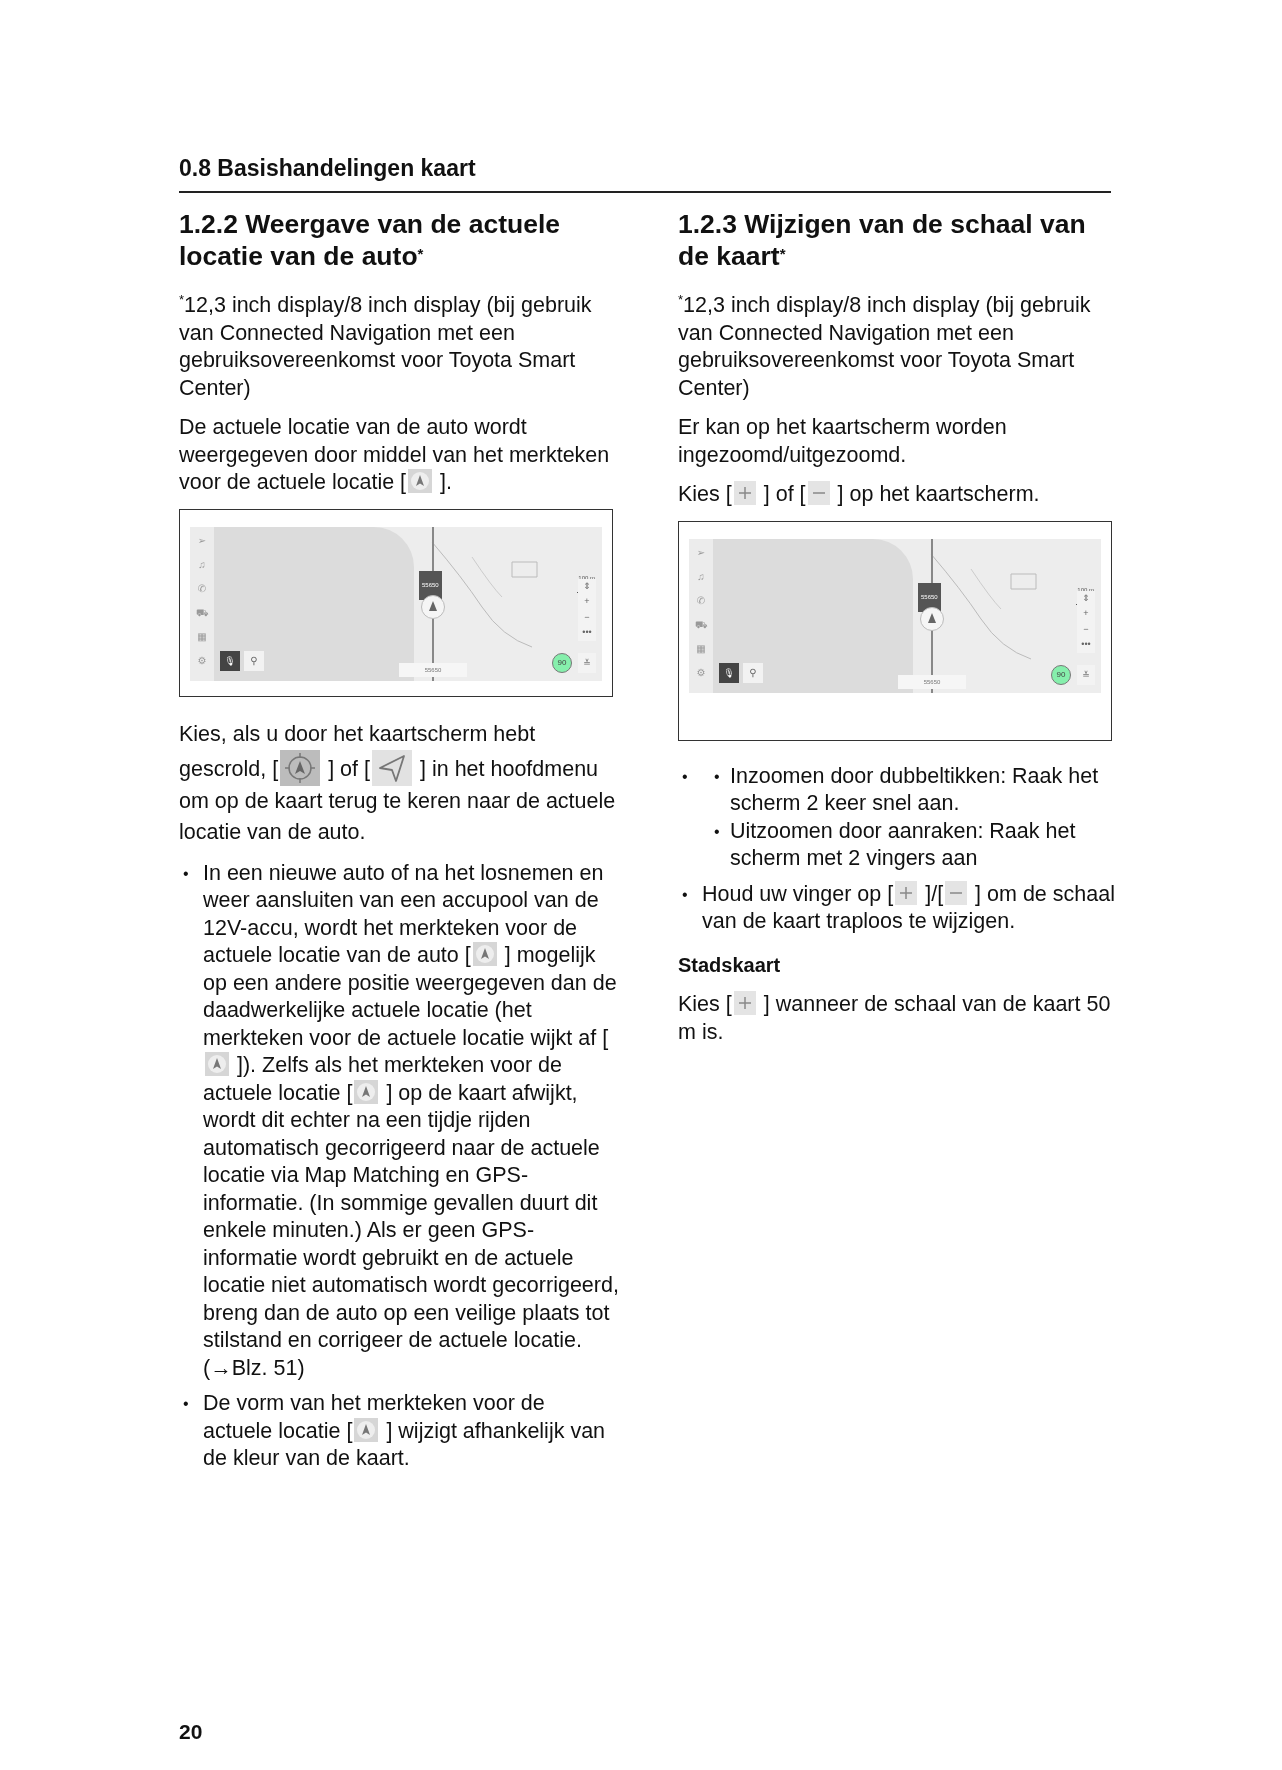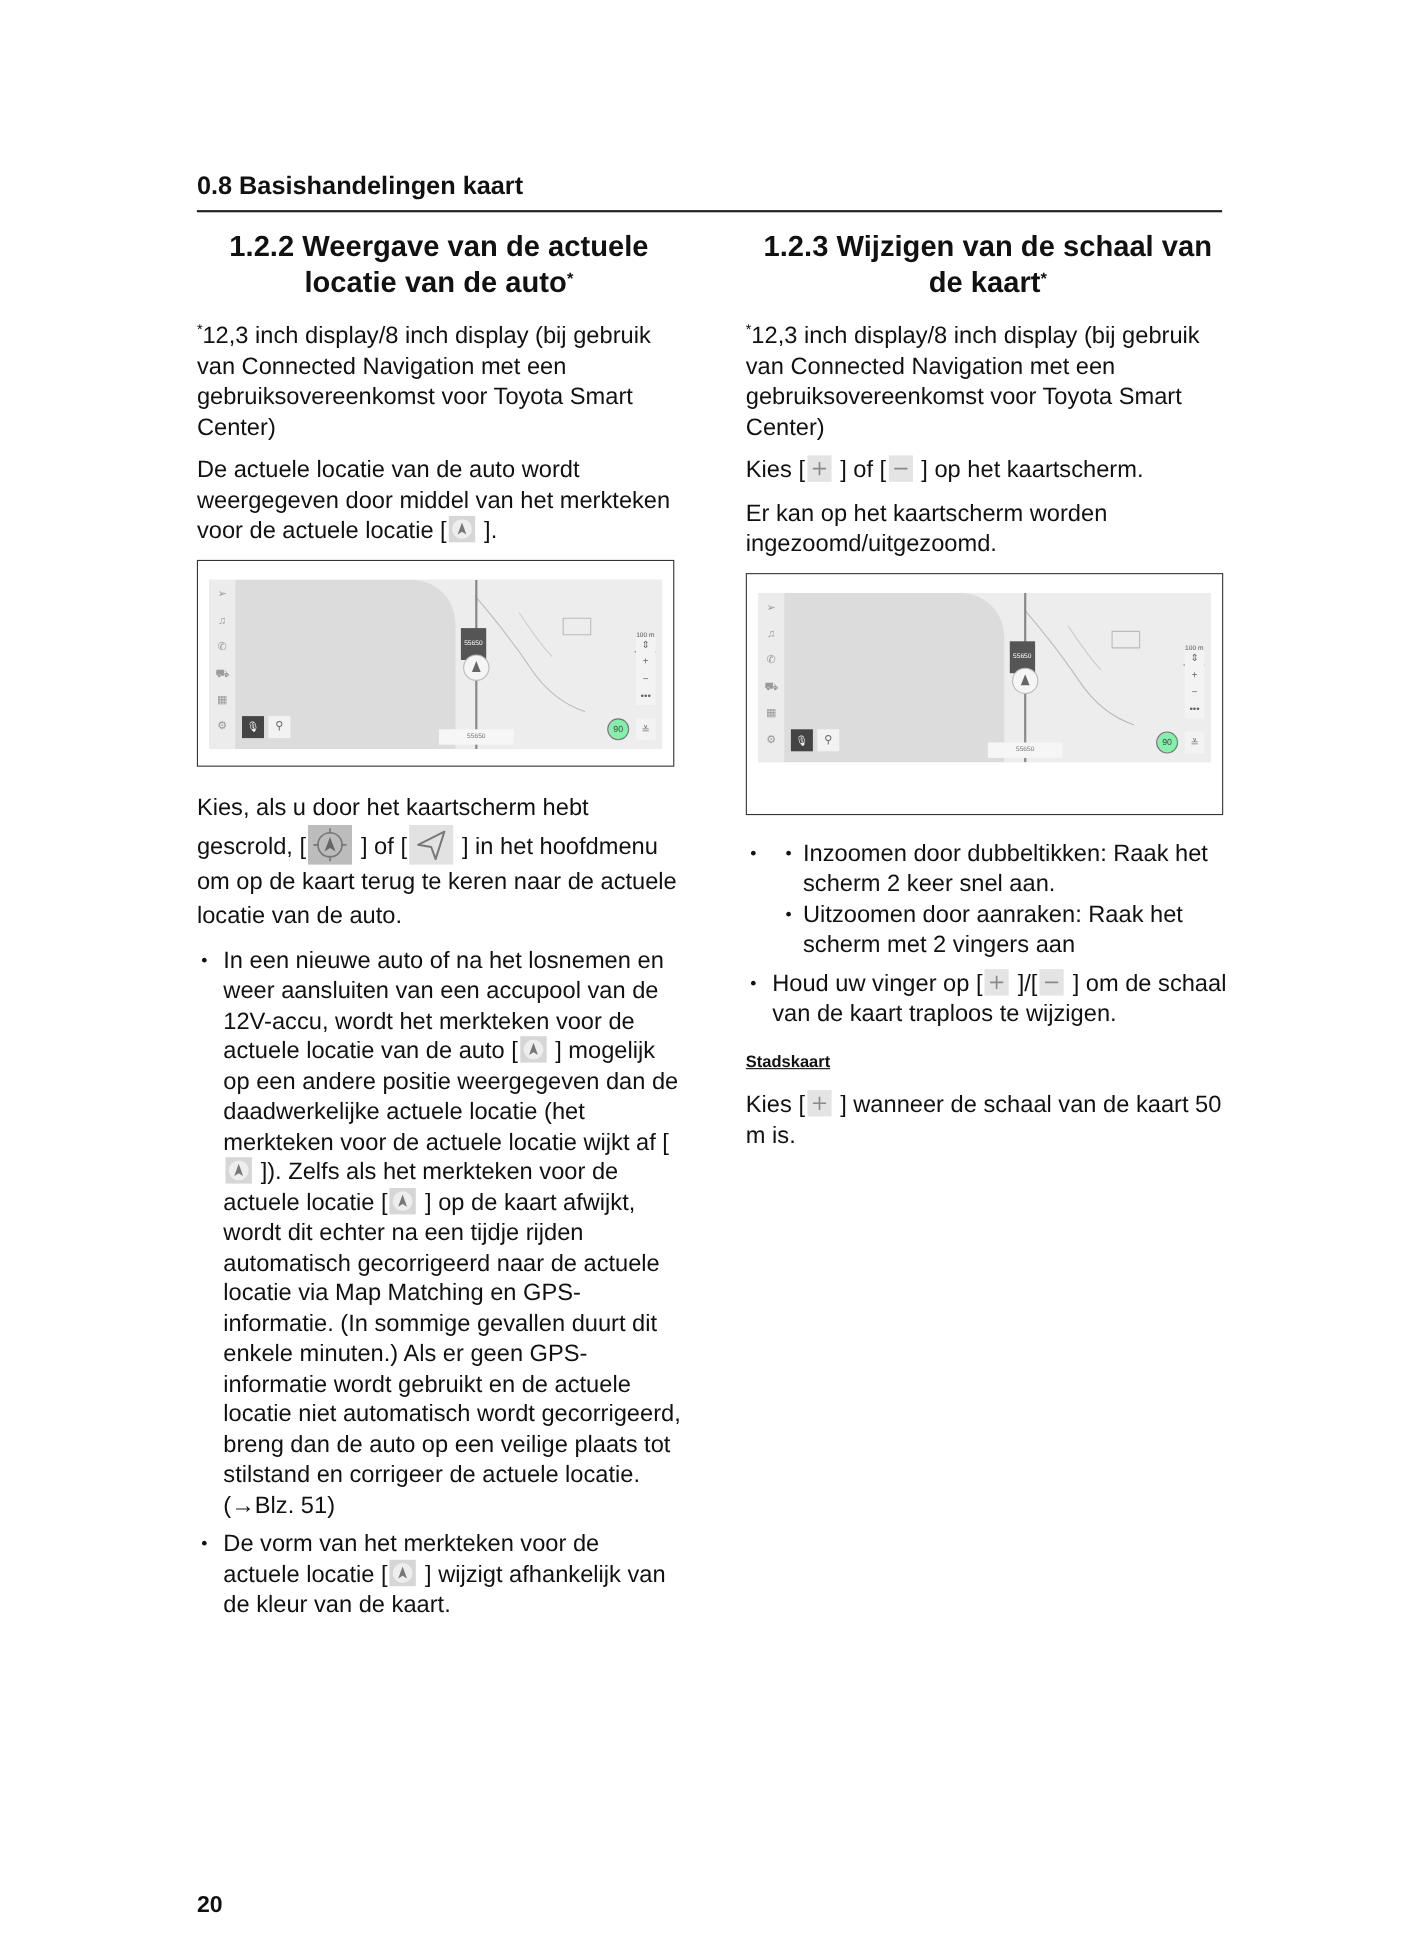--- a/index.html
+++ b/index.html
@@ -1,25 +1,25 @@
 <!DOCTYPE html>
 <html><head>
 <meta charset="utf-8">
 <style>
   html, body { margin:0; padding:0; background:#fff; }
   body { width:1282px; height:1770px; position:relative; font-family:"Liberation Sans", sans-serif; color:#111; overflow:hidden; }
   .section-header { position:absolute; left:179px; top:155px; width:932px; font-weight:bold; font-size:23px; padding-bottom:9px; border-bottom:2px solid #222; }
   .col { position:absolute; top:208px; width:440px; font-size:21.5px; line-height:27.5px; }
   .col.left { left:179px; }
   .col.right { left:678px; }
-  h2 { font-size:26.5px; line-height:32px; margin:0 0 14px 0; font-weight:bold;text-align:center; }
+  h2 { font-size:26.5px; line-height:32px; margin:0 0 14px 0; font-weight:bold; }
   h2 sup { font-size:15px; vertical-align:top; position:relative; top:-2px; }
   p { margin:0 0 12px 0; }
   p sup { font-size:13px; }
-  h3 { font-size:15px; margin:16px 0 12px 0; font-weight:bold;text-decoration:underline; }
+  h3 { font-size:20px; margin:16px 0 12px 0; font-weight:bold; }
   ul { list-style:none; margin:0 0 12px 0; padding:0; }
   ul li { position:relative; padding-left:24px; margin-bottom:8px; }
   ul li::before { content:"•"; position:absolute; left:4px; top:0; font-size:16px; }
   ul.sub { margin:2px 0 0 0; }
   ul.sub li { padding-left:28px; margin-bottom:0; }
   ul.sub li::before { left:12px; }
   .ic { display:inline-block; vertical-align:-4px; background:#d6d6d6; width:24px; height:24px; margin:0 2px; position:relative; }
   .ic.light { background:#e4e4e4; width:22px; }
   .ic svg { position:absolute; left:0; top:0; }
   .ic-big { display:inline-block; vertical-align:-10px; width:40px; height:36px; background:#bcbcbc; margin:0 2px; position:relative; }
@@ -123,26 +123,26 @@
     <li><span>De vorm van het merkteken voor de actuele locatie [</span><span class="ic"><svg width="24" height="24">
             <circle cx="12" cy="12" r="9" fill="#eee"></circle>
             <path d="M12 6 L16 17 L12 14.5 L8 17 Z" fill="#777"></path>
           </svg></span><span> ] wijzigt afhankelijk van de kleur van de kaart.</span></li>
   </ul>
 </div>
 
 <div class="col right">
   <h2><span>1.2.3  Wijzigen van de schaal van de kaart</span><sup>*</sup></h2>
   <p><sup>*</sup><span>12,3 inch display/8 inch display (bij gebruik van Connected Navigation met een gebruiksovereenkomst voor Toyota Smart Center)</span></p>
+  <p>Er kan op het kaartscherm worden ingezoomd/uitgezoomd.</p>
   <p><span>Kies [</span><span class="ic light"><svg width="22" height="24">
           <path d="M11 6 V18 M5 12 H17" stroke="#888" stroke-width="1.5"></path>
         </svg></span><span> ] of [</span><span class="ic light"><svg width="22" height="24">
           <path d="M5 12 H17" stroke="#888" stroke-width="1.5"></path>
         </svg></span><span> ] op het kaartscherm.</span></p>
-  <p>Er kan op het kaartscherm worden ingezoomd/uitgezoomd.</p>
 
   <div class="figure fig-right">
     <div class="screen">
       <div class="rail">
         <div class="ri" style="top:8px">➢</div>
         <div class="ri" style="top:32px">♫</div>
         <div class="ri" style="top:56px">✆</div>
         <div class="ri" style="top:80px">⛟</div>
         <div class="ri" style="top:104px">▦</div>
         <div class="ri" style="top:128px">⚙</div>

